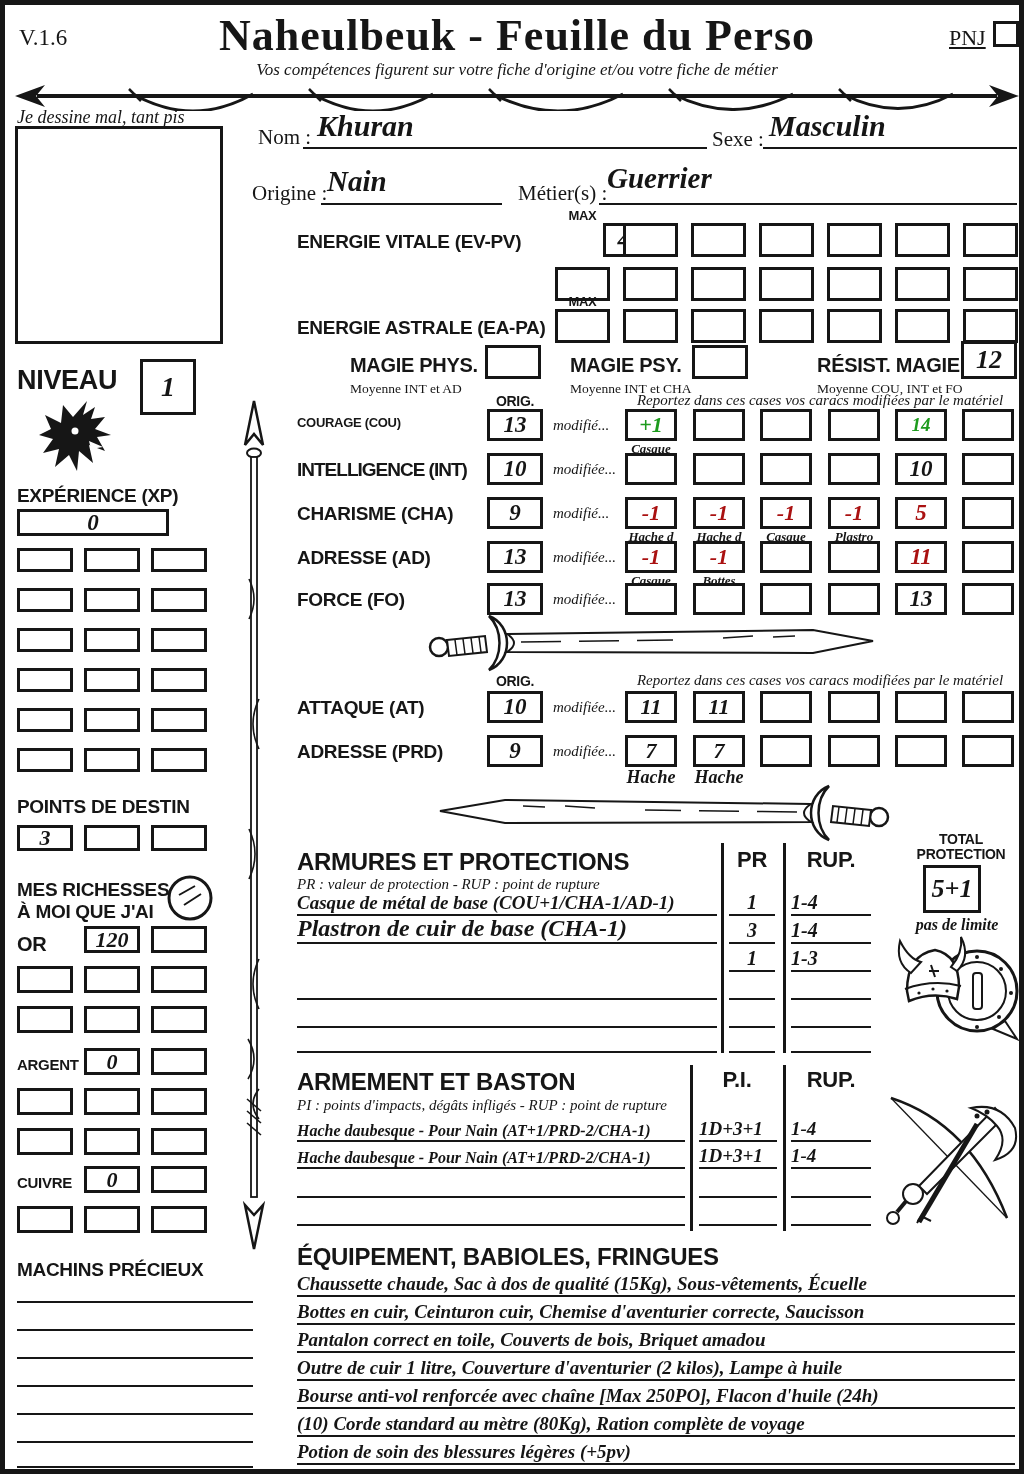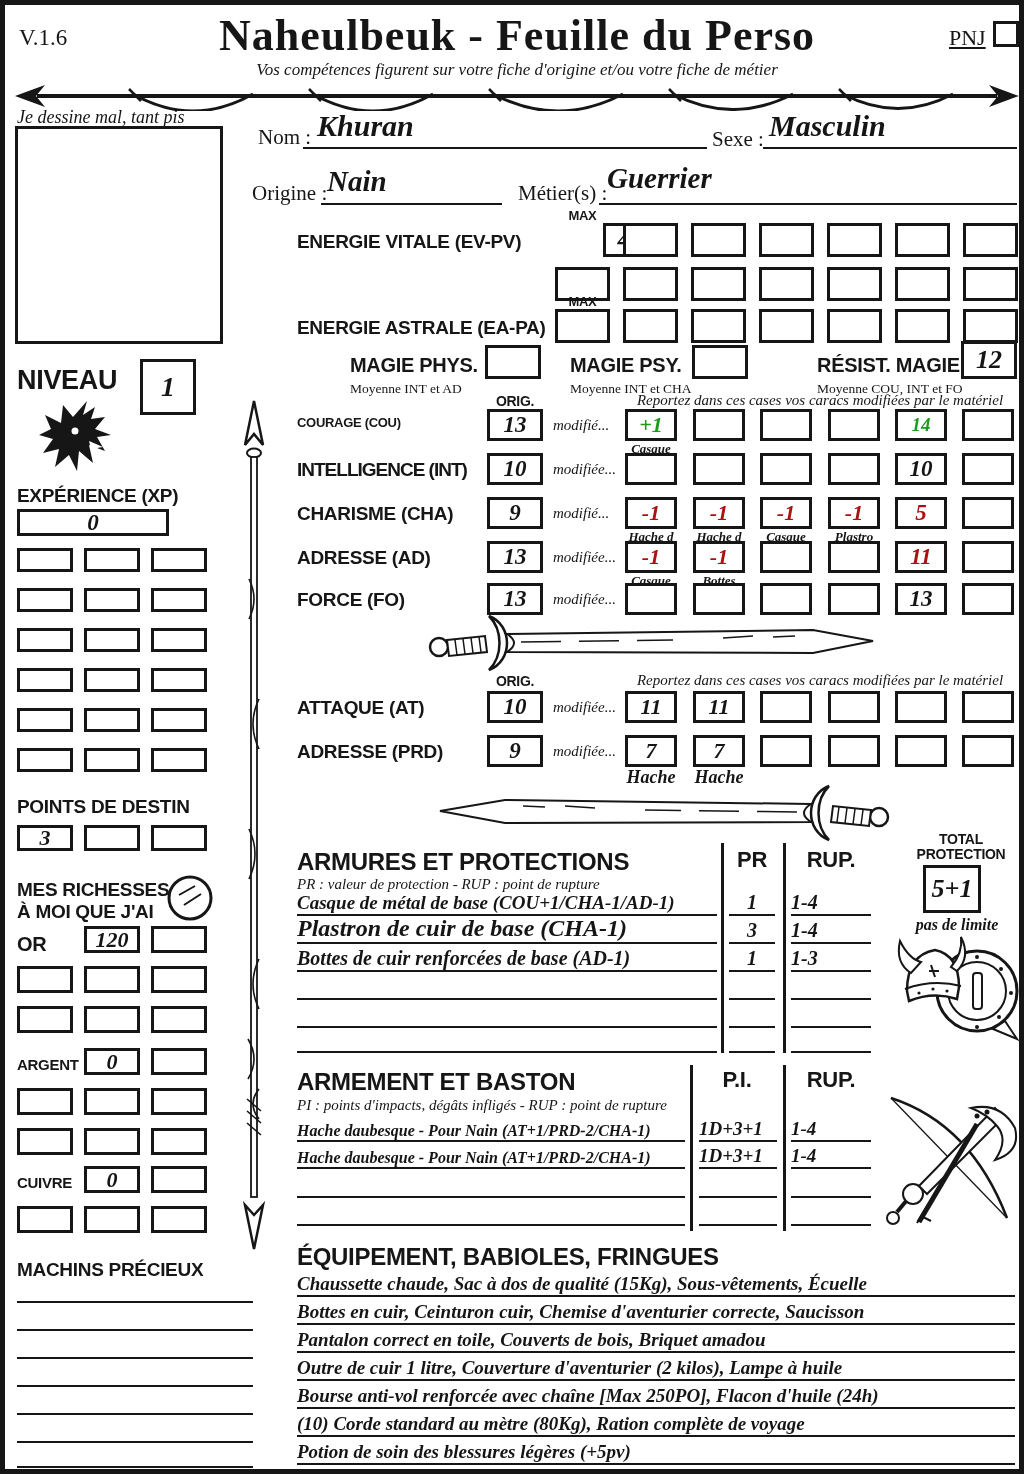--- a/index.html
+++ b/index.html
@@ -298,23 +298,20 @@
   <div class="rowcell" style="left:292px;top:912px;width:420px;height:27px;">
       <span class="handb nowrap" style="font-size:24px;">Plastron de cuir de base (CHA-1)</span>
     </div>
   <div class="rowcell ctr" style="left:724px;top:912px;width:46px;height:27px;">
       <span class="handb" style="font-size:20px;margin:0 auto;">3</span>
     </div>
   <div class="rowcell" style="left:786px;top:912px;width:80px;height:27px;">
       <span class="handb" style="font-size:20px;">1-4</span>
     </div>
 
-  <div class="rowcell" style="left:292px;top:940px;width:420px;height:27px;">
-      <span class="handb nowrap" style="font-size:20px;">Bottes de cuir renforcées de base (AD-1)</span>
-    </div>
   <div class="rowcell ctr" style="left:724px;top:940px;width:46px;height:27px;">
       <span class="handb" style="font-size:20px;margin:0 auto;">1</span>
     </div>
   <div class="rowcell" style="left:786px;top:940px;width:80px;height:27px;">
       <span class="handb" style="font-size:20px;">1-3</span>
     </div>
 
   <div class="rowcell" style="left:292px;top:968px;width:420px;height:27px;"></div>
   <div class="rowcell" style="left:724px;top:968px;width:46px;height:27px;"></div>
   <div class="rowcell" style="left:786px;top:968px;width:80px;height:27px;"></div>

